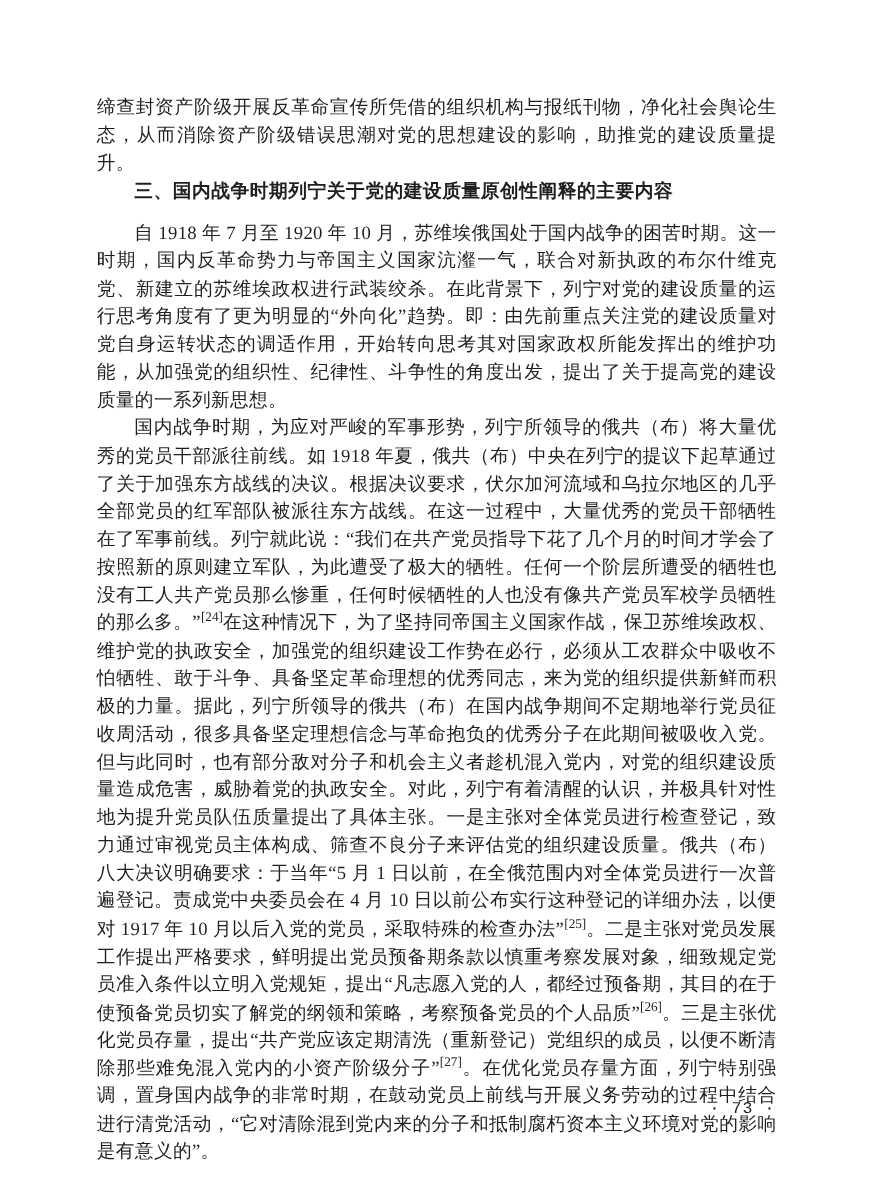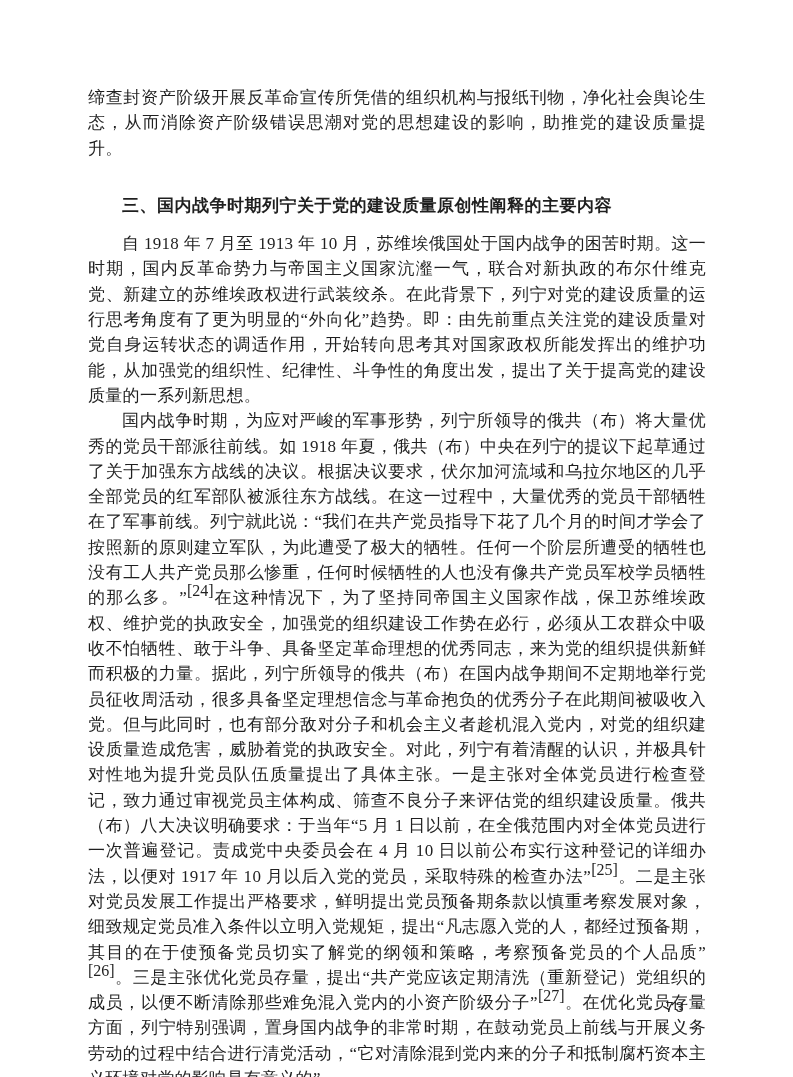--- a/index.html
+++ b/index.html
@@ -28,27 +28,27 @@
     text-align: justify;
     letter-spacing: 0.3px;
   }
   .doc-body p.indent {
     text-indent: 2em;
   }
   .doc-body p.heading {
     font-family: "Liberation Sans", "DejaVu Sans", sans-serif;
     font-weight: 700;
     font-size: 17px;
-    margin-top: 32px;
+    margin-top: 0;
     margin-bottom: 13px;
     text-indent: 2em;
     letter-spacing: 0.5px;
   }
   .doc-body sup.cite {
-    font-size: 16px;
+    font-size: 12px;
     line-height: 0;
     vertical-align: super;
     letter-spacing: 0;
   }
   .footer-page-number {
     position: absolute;
     top: 1000px;
     right: 88px;
     font-size: 15px;
     letter-spacing: 1px;
@@ -56,17 +56,17 @@
     font-family: Liberation Mono, monospace;
   }
 </style>
 </head>
 <body>
 
 <div class="page">
   <main class="doc-body">
       <p class="para">缔查封资产阶级开展反革命宣传所凭借的组织机构与报纸刊物，净化社会舆论生态，从而消除资产阶级错误思潮对党的思想建设的影响，助推党的建设质量提升。</p>
       <p class="heading">三、国内战争时期列宁关于党的建设质量原创性阐释的主要内容</p>
-      <p class="para indent">自 1918 年 7 月至 1913 年 10 月，苏维埃俄国处于国内战争的困苦时期。这一时期，国内反革命势力与帝国主义国家沆瀣一气，联合对新执政的布尔什维克党、新建立的苏维埃政权进行武装绞杀。在此背景下，列宁对党的建设质量的运行思考角度有了更为明显的“外向化”趋势。即：由先前重点关注党的建设质量对党自身运转状态的调适作用，开始转向思考其对国家政权所能发挥出的维护功能，从加强党的组织性、纪律性、斗争性的角度出发，提出了关于提高党的建设质量的一系列新思想。</p>
+      <p class="para indent">自 1918 年 7 月至 1920 年 10 月，苏维埃俄国处于国内战争的困苦时期。这一时期，国内反革命势力与帝国主义国家沆瀣一气，联合对新执政的布尔什维克党、新建立的苏维埃政权进行武装绞杀。在此背景下，列宁对党的建设质量的运行思考角度有了更为明显的“外向化”趋势。即：由先前重点关注党的建设质量对党自身运转状态的调适作用，开始转向思考其对国家政权所能发挥出的维护功能，从加强党的组织性、纪律性、斗争性的角度出发，提出了关于提高党的建设质量的一系列新思想。</p>
       <p class="para indent">国内战争时期，为应对严峻的军事形势，列宁所领导的俄共（布）将大量优秀的党员干部派往前线。如 1918 年夏，俄共（布）中央在列宁的提议下起草通过了关于加强东方战线的决议。根据决议要求，伏尔加河流域和乌拉尔地区的几乎全部党员的红军部队被派往东方战线。在这一过程中，大量优秀的党员干部牺牲在了军事前线。列宁就此说：“我们在共产党员指导下花了几个月的时间才学会了按照新的原则建立军队，为此遭受了极大的牺牲。任何一个阶层所遭受的牺牲也没有工人共产党员那么惨重，任何时候牺牲的人也没有像共产党员军校学员牺牲的那么多。”<sup class="cite">[24]</sup>在这种情况下，为了坚持同帝国主义国家作战，保卫苏维埃政权、维护党的执政安全，加强党的组织建设工作势在必行，必须从工农群众中吸收不怕牺牲、敢于斗争、具备坚定革命理想的优秀同志，来为党的组织提供新鲜而积极的力量。据此，列宁所领导的俄共（布）在国内战争期间不定期地举行党员征收周活动，很多具备坚定理想信念与革命抱负的优秀分子在此期间被吸收入党。但与此同时，也有部分敌对分子和机会主义者趁机混入党内，对党的组织建设质量造成危害，威胁着党的执政安全。对此，列宁有着清醒的认识，并极具针对性地为提升党员队伍质量提出了具体主张。一是主张对全体党员进行检查登记，致力通过审视党员主体构成、筛查不良分子来评估党的组织建设质量。俄共（布）八大决议明确要求：于当年“5 月 1 日以前，在全俄范围内对全体党员进行一次普遍登记。责成党中央委员会在 4 月 10 日以前公布实行这种登记的详细办法，以便对 1917 年 10 月以后入党的党员，采取特殊的检查办法”<sup class="cite">[25]</sup>。二是主张对党员发展工作提出严格要求，鲜明提出党员预备期条款以慎重考察发展对象，细致规定党员准入条件以立明入党规矩，提出“凡志愿入党的人，都经过预备期，其目的在于使预备党员切实了解党的纲领和策略，考察预备党员的个人品质”<sup class="cite">[26]</sup>。三是主张优化党员存量，提出“共产党应该定期清洗（重新登记）党组织的成员，以便不断清除那些难免混入党内的小资产阶级分子”<sup class="cite">[27]</sup>。在优化党员存量方面，列宁特别强调，置身国内战争的非常时期，在鼓动党员上前线与开展义务劳动的过程中结合进行清党活动，“它对清除混到党内来的分子和抵制腐朽资本主义环境对党的影响是有意义的”。</p>
     </main>
   <div class="footer-page-number">· 73 ·</div>
 </div>
 
 </body></html>

